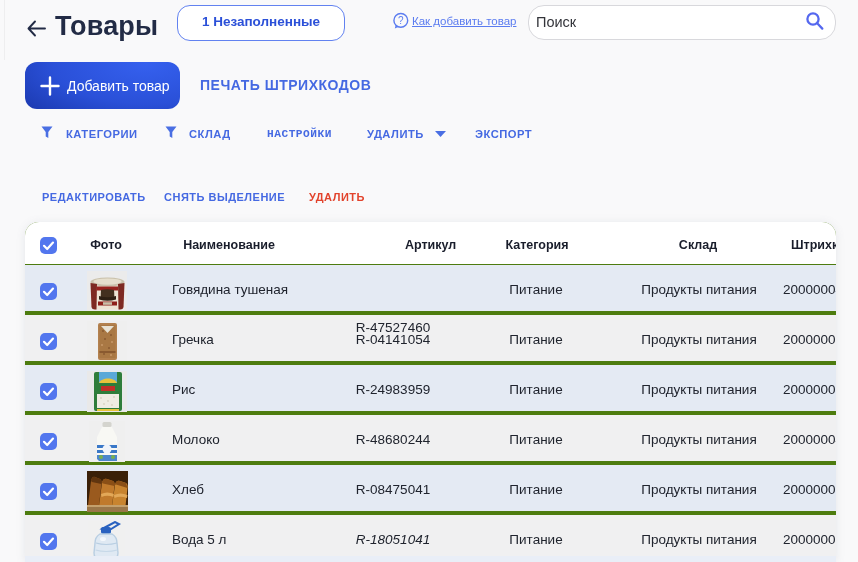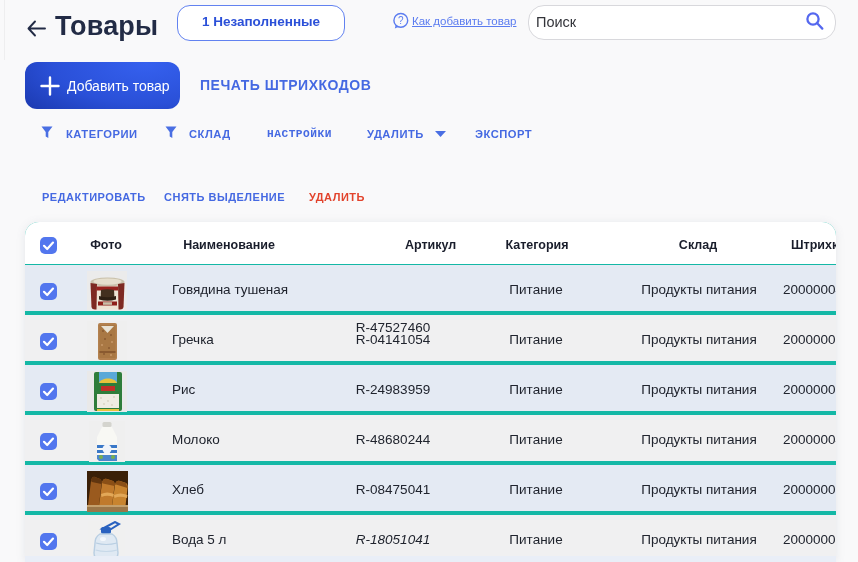--- a/index.html
+++ b/index.html
@@ -21,21 +21,21 @@
   .asz { font-size:11px; }
   .print { left:200px; top:77px; font-size:14px;text-align:center; }
   .f-cat { top:128px; left:66px; }
   .f-skl { top:128px; left:189px; }
   .f-nas { top:128px; left:267px;font-family:Liberation Mono, monospace; }
   .f-imp { top:128px; left:367px; }
   .f-exp { top:128px; left:475px; }
   .a-red { left:42px; top:191px; }
   .a-sny { left:164px; top:191px; }
   .a-del { left:309px; top:191px; color:#e2432c; }
-  .card { left:25px; top:222px; width:811px; height:340px; background:#14b8a6;
+  .card { left:25px; top:222px; width:811px; height:340px; background:#4d7c0f;
     border-radius:14px 14px 0 0; box-shadow:0 1px 10px rgba(100,110,130,0.13); overflow:hidden; }
   .hdr { position:absolute; top:0; left:0; width:811px; height:42px; background:#fff; }
   .hcell { position:absolute; top:16px; font-size:12.5px; font-weight:bold; color:#191d2b; white-space:nowrap; }
   .row { position:absolute; left:0; width:811px; height:46px; }
   .row-b { background:#e4eaf3; }
   .row-g { background:#f0f0f1; }
   .cb { position:absolute; width:17px; height:17px; border-radius:5px; background:#5276ee; }
   .dcell { position:absolute; font-size:13.5px; color:#20242e; white-space:nowrap; }
   .ctr { transform:translateX(-50%); }
   .photo { position:absolute; }

